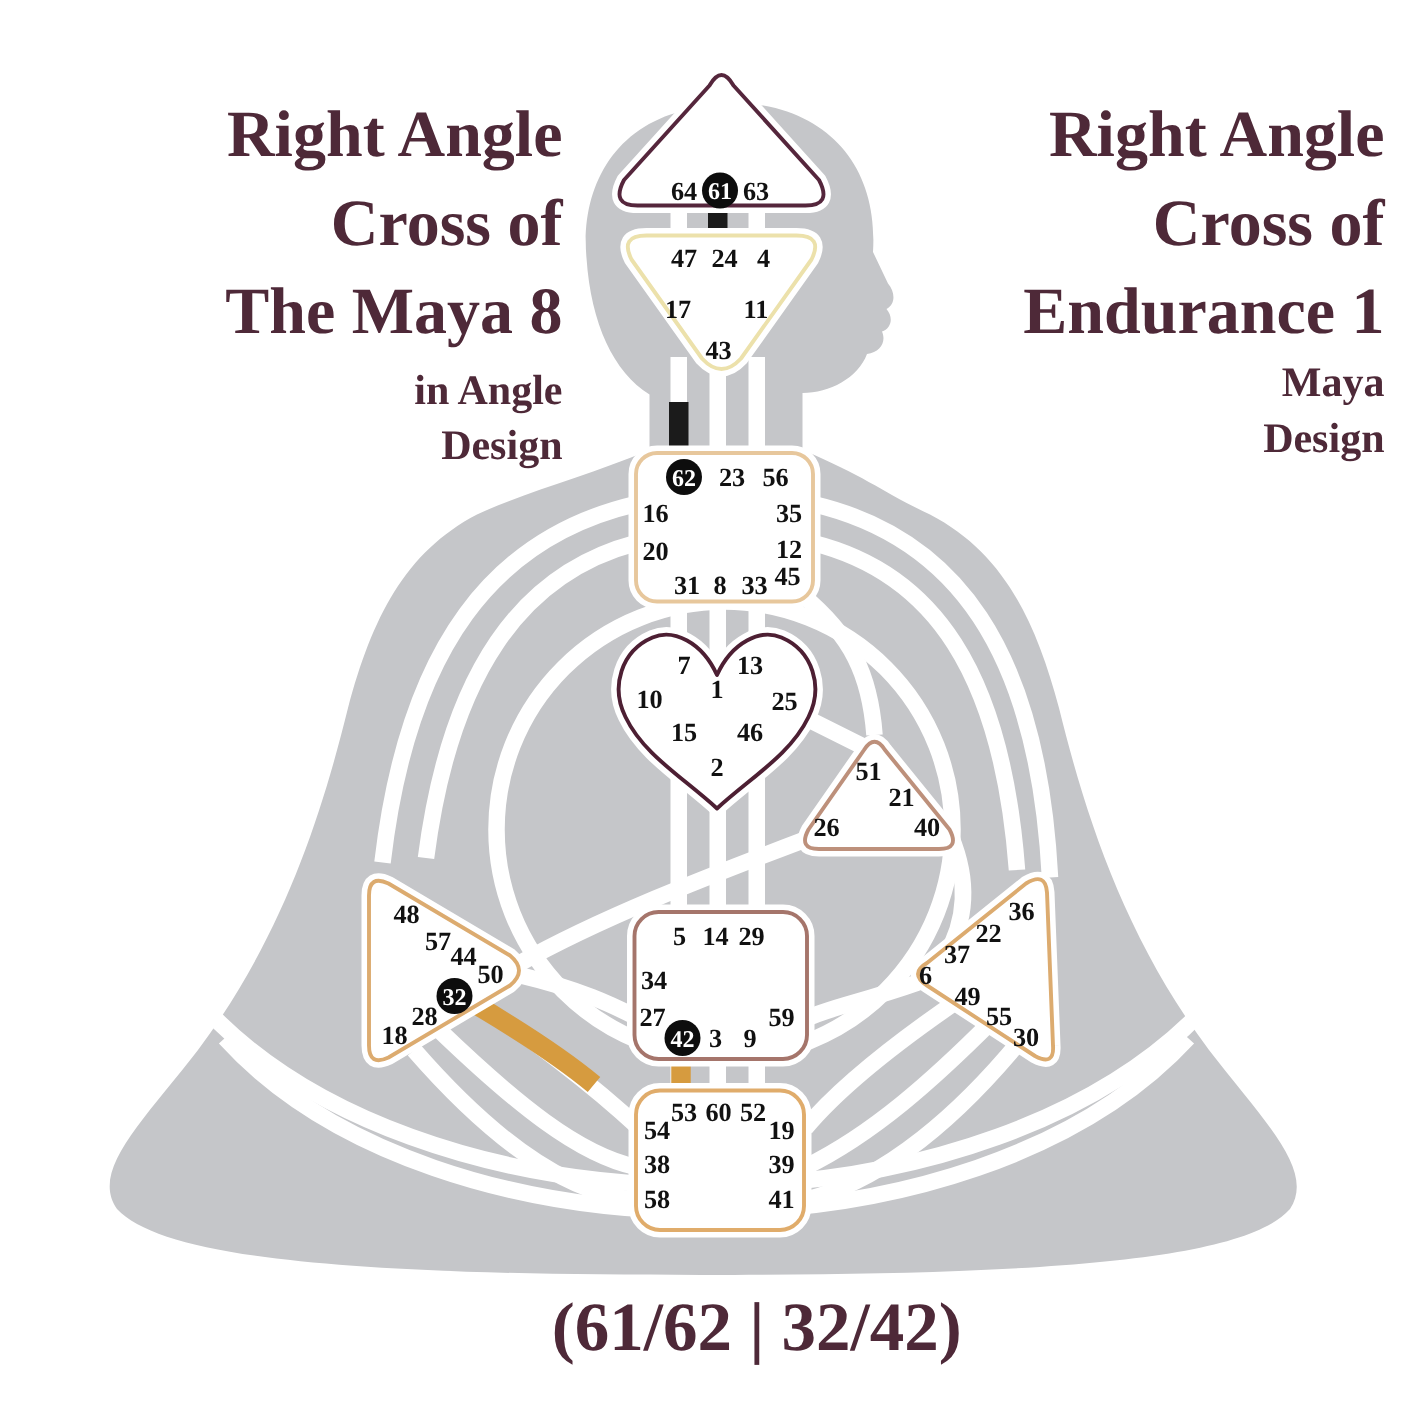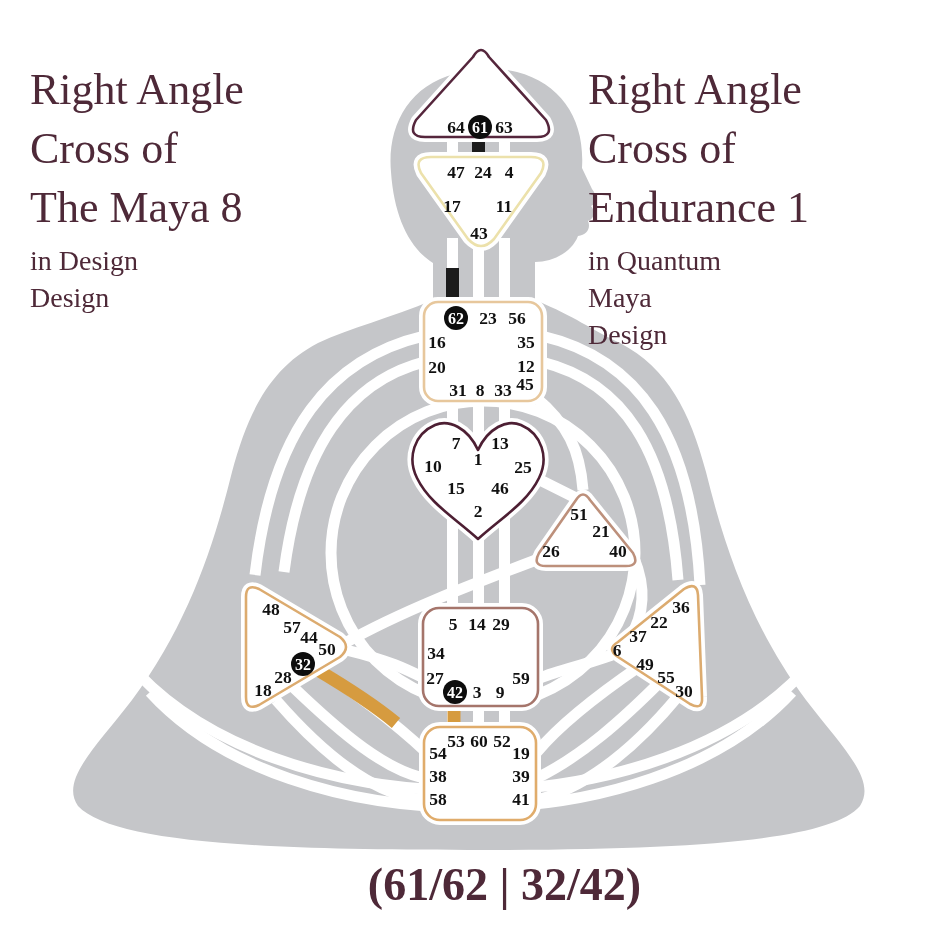--- a/index.html
+++ b/index.html
@@ -9,21 +9,21 @@
 
   .silhouette{stroke:none;}
   .channel{fill:none;stroke:var(--channel,#fff);stroke-width:11;}
   .channel-highlight{fill:none;stroke:var(--highlight,#d69b3f);stroke-width:13;}
   .activation-bar{fill:var(--activation,#1b1b1b);}
   .halo{fill:#fff;stroke:#fff;stroke-width:10;stroke-linejoin:round;}
   .center-shape{fill:#fff;stroke-width:2.6;stroke-linejoin:round;}
   .gate-num{font:bold 17.5px "Liberation Serif",serif;fill:#111;text-anchor:middle;}
   .gate-num.filled{fill:var(--filledtext,#fff);font-size:16px;}
 
-  .title{position:absolute;text-align:left;color:var(--title-color,#4e2938);font-weight:normal;}
+  .title{position:absolute;text-align:right;color:var(--title-color,#4e2938);font-weight:bold;}
   .title .t-main{font-size:44px;line-height:59px;}
   .title .t-sub{font-size:28px;line-height:37px;}
   .title .t-sub.first{margin-top:5px;}
   #left-title{left:30px;top:60px;width:345px;}
   #right-title{left:588px;top:60px;width:335px;}
   #cross-notation{position:absolute;left:0;top:858px;width:937px;text-align:center;
     color:var(--title-color,#4e2938);font-weight:bold;font-size:46px;padding-left:36px;}
 </style>
 </head>
 <body>
@@ -198,27 +198,26 @@
         <text x="521" y="776" dy="0.36em" class="gate-num">39</text>
         <text x="438" y="799" dy="0.36em" class="gate-num">58</text>
         <text x="521" y="799" dy="0.36em" class="gate-num">41</text>
       </g>
   </svg>
 
   <div class="title" id="left-title">
     <div class="t-main">Right Angle</div>
     <div class="t-main">Cross of</div>
     <div class="t-main">The Maya 8</div>
-    <div class="t-sub first">in Design</div>
+    <div class="t-sub first">in Angle</div>
     <div class="t-sub">Design</div>
   </div>
 
   <div class="title" id="right-title">
     <div class="t-main">Right Angle</div>
     <div class="t-main">Cross of</div>
     <div class="t-main">Endurance 1</div>
-    <div class="t-sub first">in Quantum</div>
     <div class="t-sub">Maya</div>
     <div class="t-sub">Design</div>
   </div>
 
   <div id="cross-notation">(61/62 | 32/42)</div>
 </div>
 
 </body></html>

